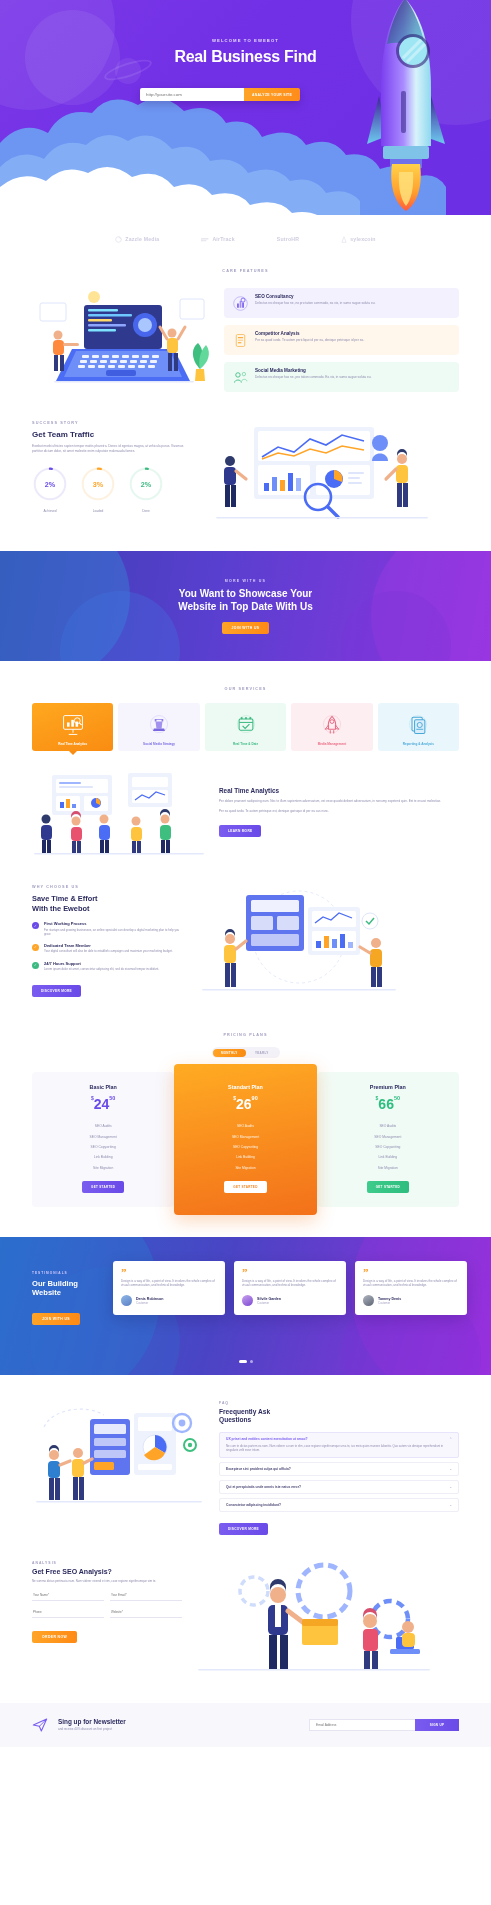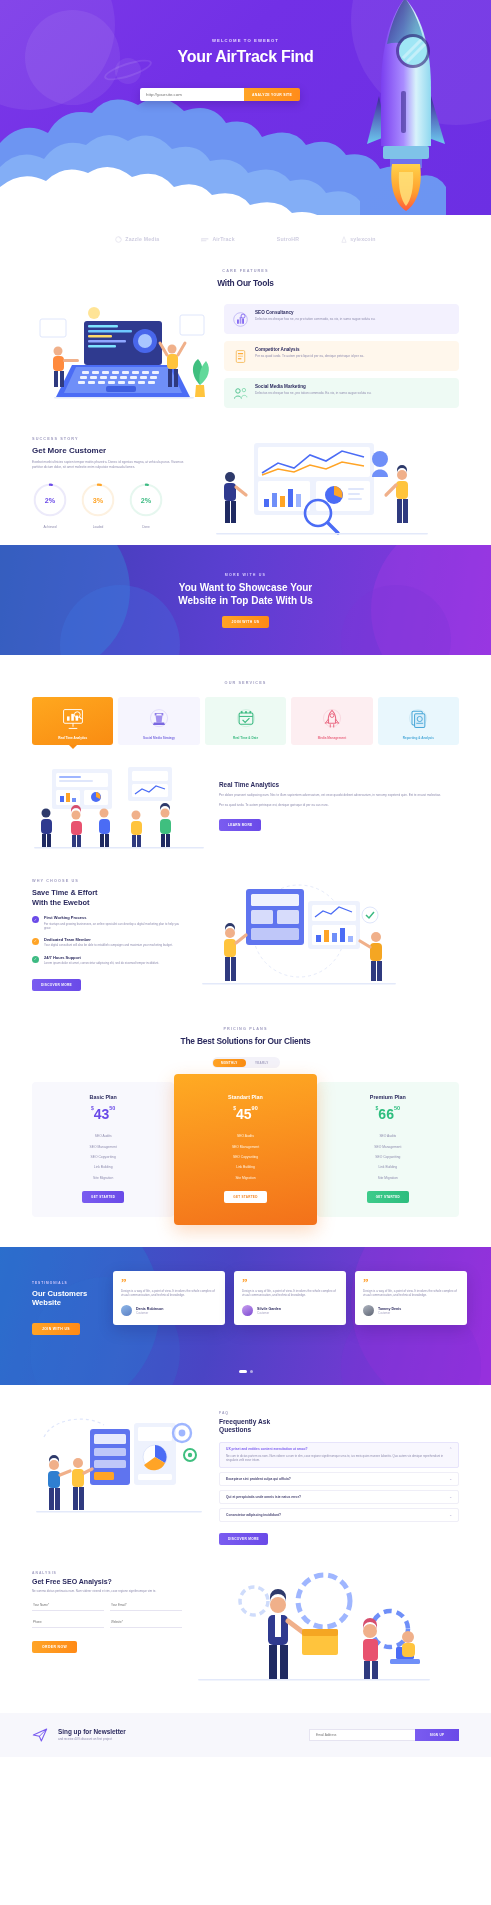--- a/index.html
+++ b/index.html
@@ -229,21 +229,21 @@
     <div class="clouds">
       <svg viewBox="0 0 491 120" width="491" height="120" preserveAspectRatio="none">
         <path d="M0 48 q22-24 48-10 q14-26 44-20 q18-22 46-8 q24-16 46 6 q28-10 42 12 q26-6 36 14 q30-12 44 8 q26-10 40 10 q24-4 34 14 q22-8 36 8 q20-6 30 10 l0 48 L0 120 Z" fill="#6d9bf2" opacity=".95"></path>
         <path d="M0 72 q20-20 44-8 q16-22 42-14 q20-18 42-4 q24-14 44 8 q26-8 38 12 q26-6 38 12 q28-10 42 8 q24-6 36 12 q22-6 34 8 l0 22 L0 120 Z" fill="#83aef6"></path>
         <path d="M0 92 q22-18 46-6 q18-18 42-8 q22-14 44 4 q26-10 42 10 q24-8 38 8 q26-6 38 10 q28-8 42 8 q24-4 36 10 q18-6 28 6 l0 6 L0 120 Z" fill="#fff"></path>
       </svg>
     </div>
 
     <div class="hero-txt">
       <div class="eyebrow">WELCOME TO EWEBOT</div>
-      <div class="hero-h1">Your AirTrack Find</div>
+      <div class="hero-h1">Real Business Find</div>
     </div>
 
     <div class="searchbar">
       <input type="text" placeholder="http://yoursite.com" value="" style="">
       <button>ANALYZE YOUR SITE</button>
     </div>
   </section>
 
   <section class="logos">
     <div class="logo">
@@ -268,21 +268,20 @@
       <svg width="6" height="7" viewBox="0 0 8 10">
           <path d="M4 1 L7 9 L1 9 Z" fill="none" stroke="#cfcde0" stroke-width="1.1"></path>
         </svg>
       <span>sylexcoin</span>
     </div>
   </section>
 
   <section class="sec" style="padding-top:6px">
     <div class="sec-head">
       <div class="sec-eyebrow">CARE FEATURES</div>
-      <div class="sec-title">With Our Tools</div>
     </div>
 
     <div class="feat">
       <div class="feat-ill">
         <svg viewBox="0 0 182 110" width="182" height="110">
           <rect x="8" y="18" width="26" height="18" rx="2" fill="none" stroke="#dfe6fb" stroke-width="1"></rect>
           <rect x="148" y="14" width="24" height="20" rx="2" fill="none" stroke="#dfe6fb" stroke-width="1"></rect>
           <circle cx="62" cy="12" r="6" fill="#ffd96a" opacity=".7"></circle>
           <rect x="52" y="20" width="78" height="44" rx="3" fill="#2f3a8f"></rect>
           <rect x="56" y="24" width="30" height="2.4" rx="1" fill="#7fe3ff"></rect>
@@ -388,21 +387,21 @@
             <h4>Social Media Marketing</h4>
             <p>Delectus reccheque has ne, pro tation commodo. Ea vix, in sumo augue soluta eu.</p>
           </div>
         </div>
       </div>
     </div>
 
     <div class="traffic">
       <div class="tleft">
         <div class="sec-eyebrow" style="text-align:left">SUCCESS STORY</div>
-        <h3>Get More Customer</h3>
+        <h3>Get Team Traffic</h3>
         <p>Ewebot morbi ultricies sapien tempor mattis pharetra. Donec id egestas magna, at vehicula purus. Vivamus porttitor dictum dolor, sit amet molestie enim vulputate malesuada fames.</p>
         <div class="dials">
           <div class="dial">
             <svg width="36" height="36" viewBox="0 0 40 40">
               <circle cx="20" cy="20" r="17" fill="none" stroke="#eceafa" stroke-width="2.2"></circle>
               <circle cx="20" cy="20" r="17" fill="none" stroke="#6a4ae8" stroke-width="2.6" stroke-linecap="round" stroke-dasharray="2.1 104" transform="rotate(-90 20 20)"></circle>
               <text x="20" y="23" text-anchor="middle" font-size="8" font-weight="700" fill="#6a4ae8" font-family="Liberation Sans">2%</text>
             </svg>
             <div class="lbl">Achieved</div>
           </div>
@@ -461,21 +460,21 @@
               <path d="M190 48 L180 58" stroke="#f0b08a" stroke-width="3.2" stroke-linecap="round"></path>
             </g>
           <circle cx="112" cy="76" r="13" fill="none" stroke="#4b6cf5" stroke-width="2.6"></circle>
           <path d="M122 86 L132 96" stroke="#4b6cf5" stroke-width="3.4" stroke-linecap="round"></path>
           <rect x="10" y="96" width="212" height="1.6" rx="1" fill="#e3e9fa"></rect>
         </svg>
       </div>
     </div>
   </section>
 
-  <section class="cta" style="">
+  <section class="cta" style="margin-top:22px">
     <div class="blob" style="width:170px;height:170px;left:-40px;top:-40px;background:#2aa6e0"></div>
     <div class="blob" style="width:120px;height:120px;left:60px;top:40px;background:#3f78e6"></div>
     <div class="blob" style="width:190px;height:190px;right:-70px;top:-30px;background:#b13ce8"></div>
     <div class="blob" style="width:110px;height:110px;right:40px;top:40px;background:#7a36d8"></div>
     <div class="cta-eyebrow">MORE WITH US</div>
     <h2>
       <span>You Want to Showcase Your</span><br>
       <span>Website in Top Date With Us</span>
     </h2>
     <button class="btn-orange">JOIN WITH US</button>
@@ -678,45 +677,44 @@
             </g>
           <rect x="8" y="104" width="194" height="1.6" rx="1" fill="#e3e9fa"></rect>
         </svg>
       </div>
     </div>
   </section>
 
   <section class="pricing">
     <div class="sec-head">
       <div class="sec-eyebrow">PRICING PLANS</div>
-      <div class="sec-title">The Best Solutions for Our Clients</div>
     </div>
     <div class="toggle">
       <span class="on">MONTHLY</span>
       <span>YEARLY</span>
     </div>
     <div class="plans">
       <div class="plan basic">
         <div class="pname">Basic Plan</div>
         <div class="price">
-          <span class="cur">$</span><span class="big">43</span><span class="dec">50</span>
+          <span class="cur">$</span><span class="big">24</span><span class="dec">50</span>
         </div>
         <ul>
           <li>SEO Audits</li>
           <li>SEO Management</li>
           <li>SEO Copywriting</li>
           <li>Link Building</li>
           <li>Site Migration</li>
         </ul>
         <button class="pbtn pb1">GET STARTED</button>
       </div>
       <div class="plan std">
         <div class="pname">Standart Plan</div>
         <div class="price">
-          <span class="cur">$</span><span class="big">45</span><span class="dec">90</span>
+          <span class="cur">$</span><span class="big">26</span><span class="dec">90</span>
         </div>
         <ul>
           <li>SEO Audits</li>
           <li>SEO Management</li>
           <li>SEO Copywriting</li>
           <li>Link Building</li>
           <li>Site Migration</li>
         </ul>
         <button class="pbtn pb2">GET STARTED</button>
       </div>
@@ -740,21 +738,21 @@
   <section class="testi">
     <div class="tb" style="width:220px;height:220px;left:-60px;top:-50px;background:#1f8fd8"></div>
     <div class="tb" style="width:150px;height:150px;left:30px;top:30px;background:#2f6fd0"></div>
     <div class="tb" style="width:230px;height:230px;right:-90px;top:-60px;background:#a62fe0"></div>
     <div class="tb" style="width:140px;height:140px;right:10px;top:50px;background:#7b2fd8"></div>
 
     <div class="testi-inner">
       <div class="testi-l">
         <div class="ey">TESTIMONIALS</div>
         <h3>
-          <span>Our Customers</span><br>
+          <span>Our Building</span><br>
           <span>Website</span>
         </h3>
         <button class="btn-orange" style="margin-top:0">JOIN WITH US</button>
       </div>
 
       <div class="tcard">
         <div class="quote">”</div>
         <p>Design is a way of life, a point of view. It involves the whole complex of visual communication, and technical knowledge.</p>
         <div class="tperson">
           <div class="tav"></div>

